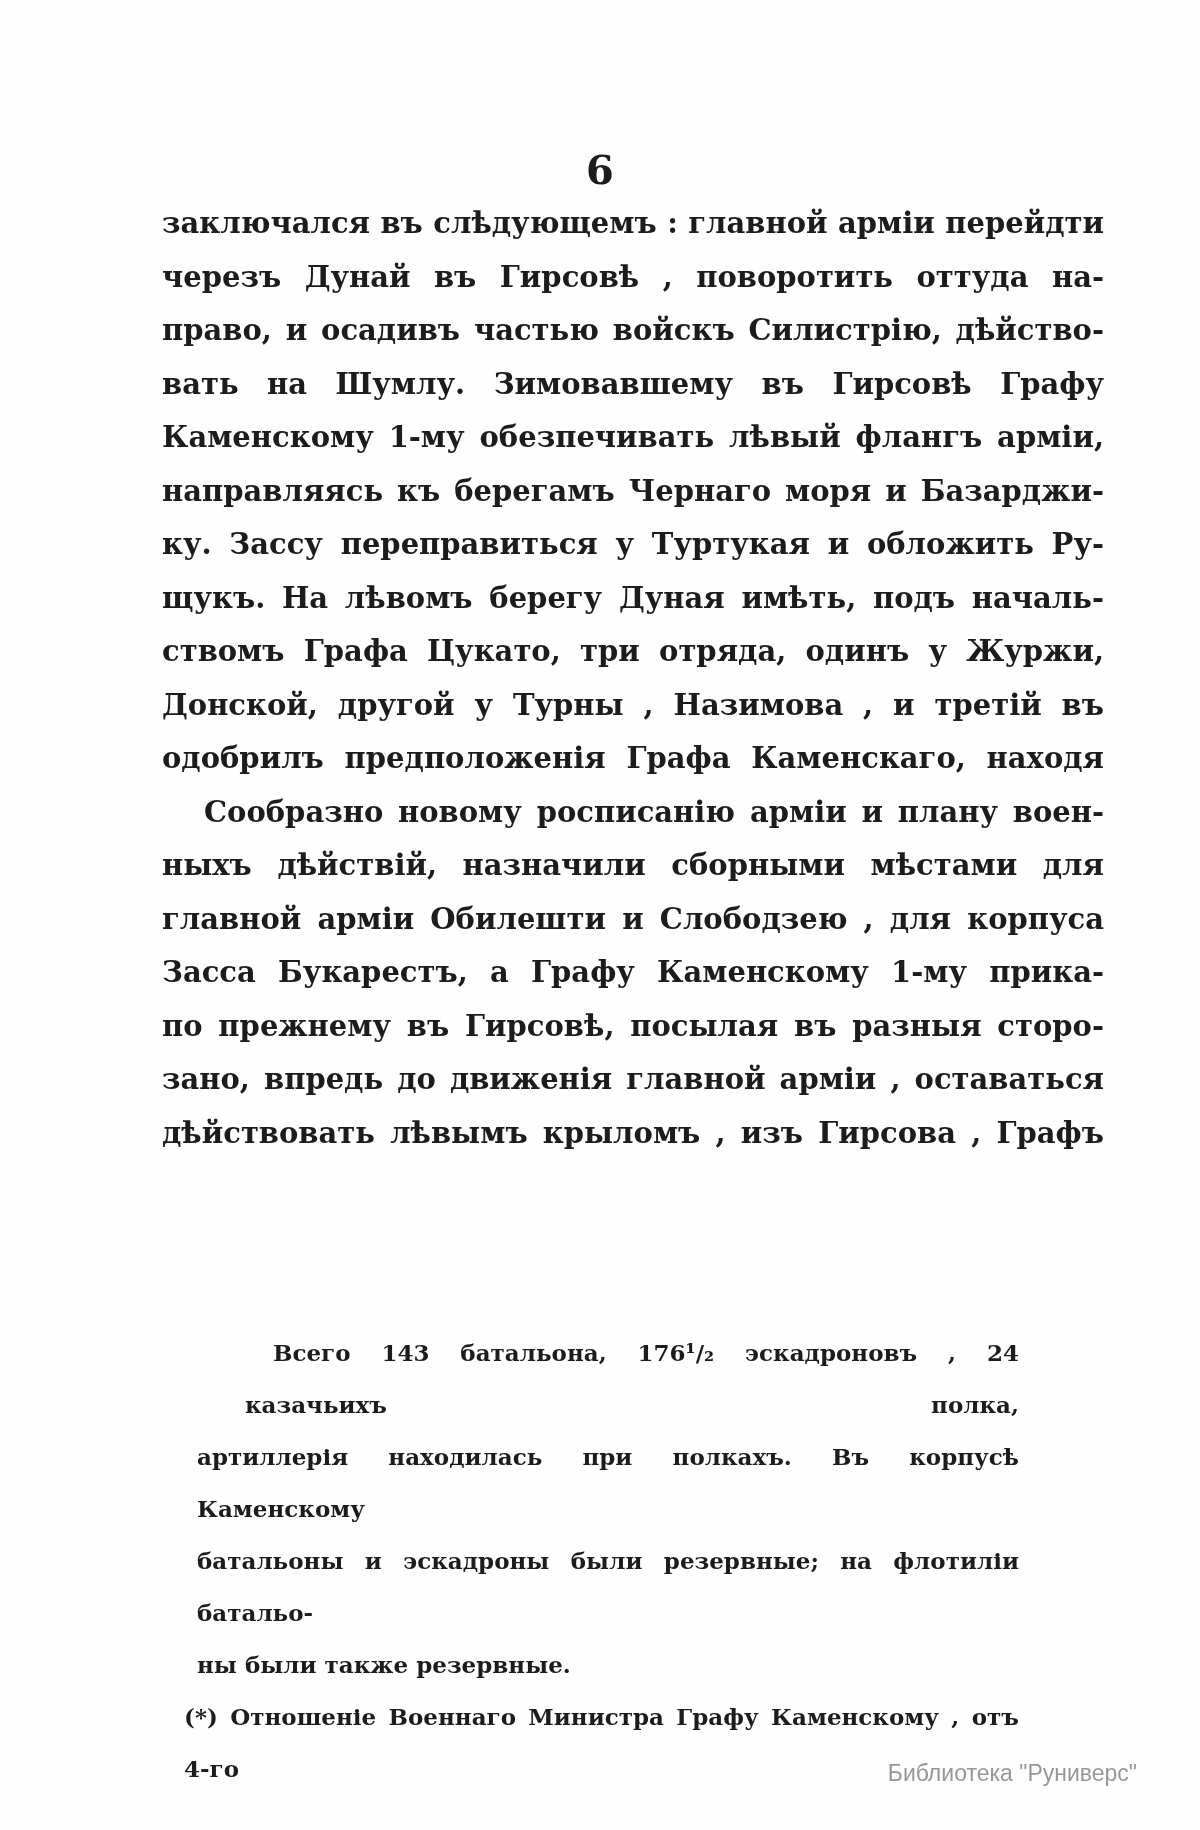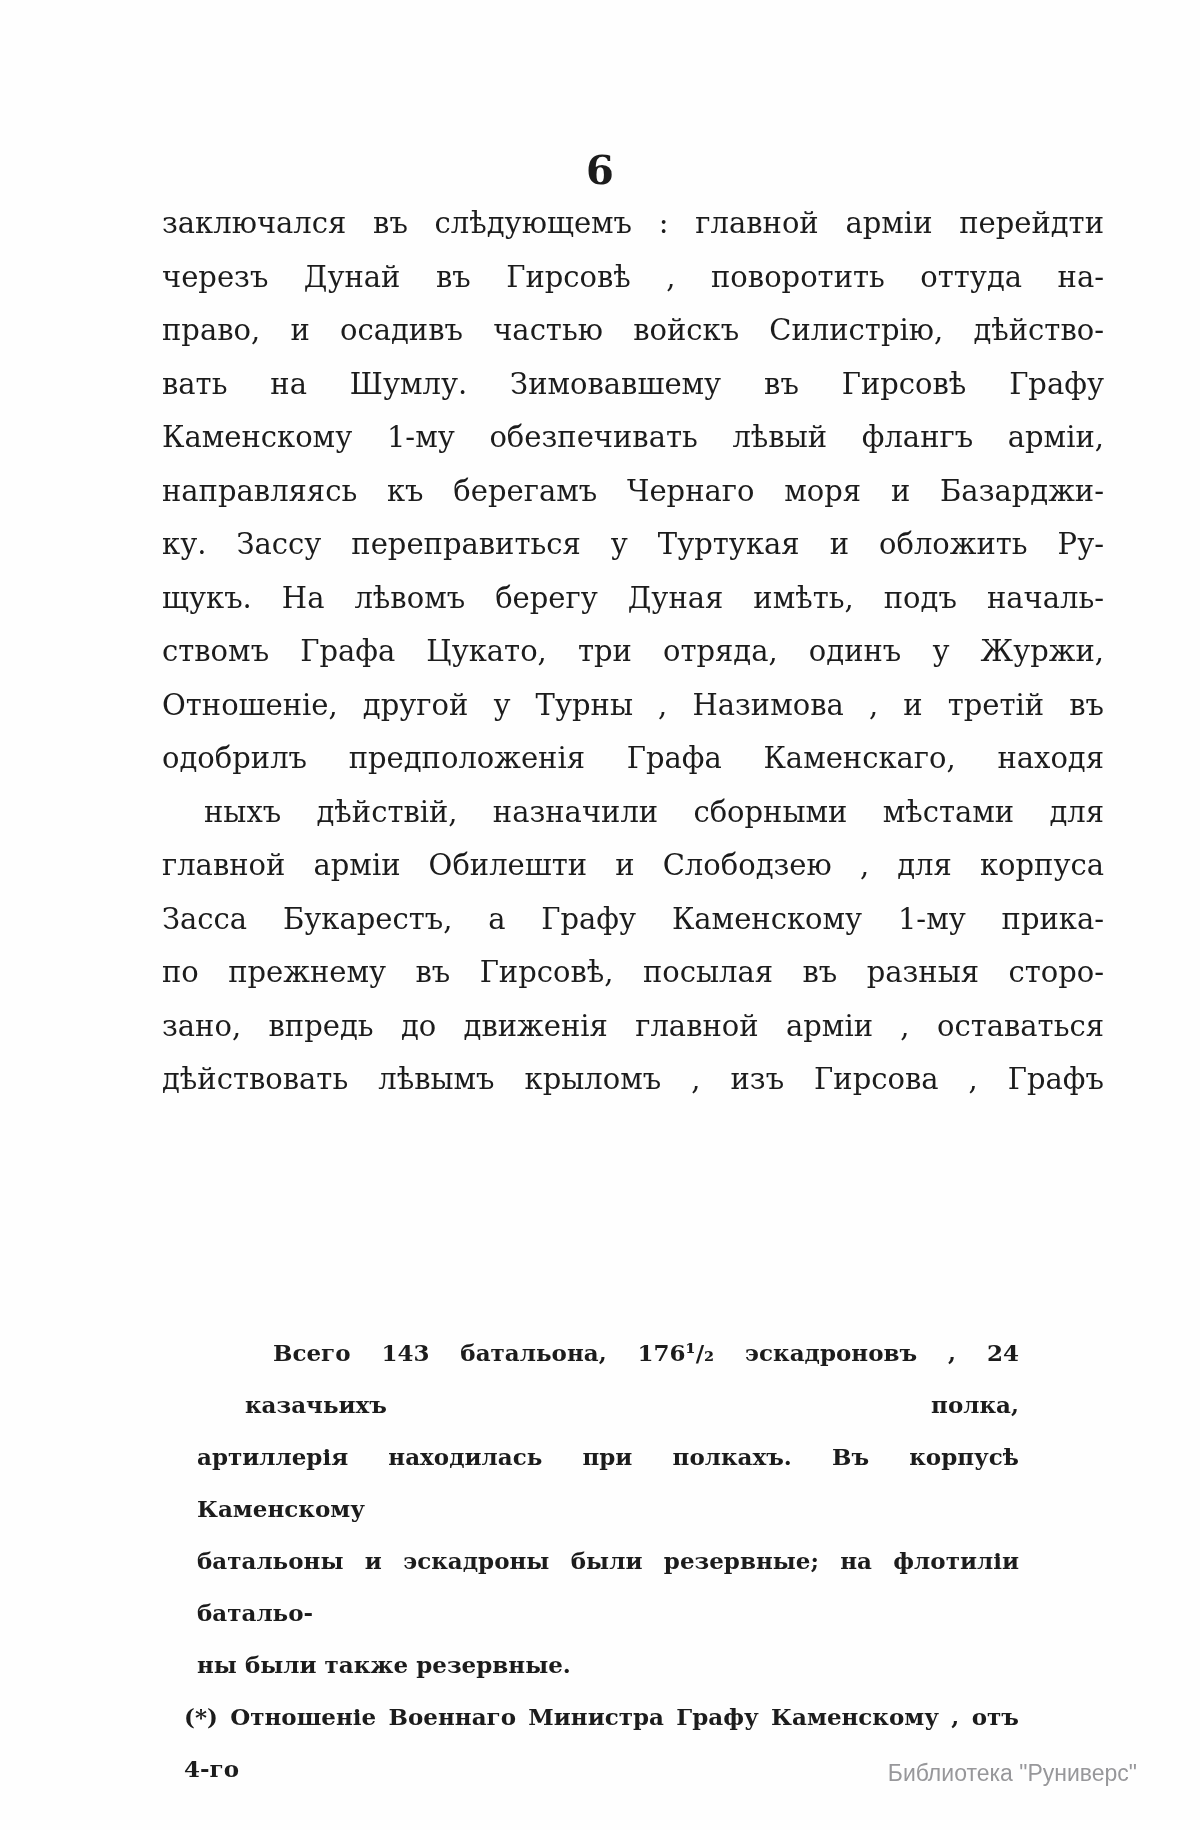--- a/index.html
+++ b/index.html
@@ -24,21 +24,21 @@
     text-align: center;
     font-size: 40px;
     font-weight: bold;
   }
   .body-text {
     position: absolute;
     left: 162px;
     top: 197px;
     width: 942px;
     font-size: 29px;
-    font-weight: normal;
+    font-weight: bold;
     line-height: 53.5px;
   }
   .line {
     text-align: justify;
     text-align-last: justify;
     white-space: nowrap; 
   }
   
   .line { white-space: normal; }
   .line.flush {
@@ -90,24 +90,25 @@
       <div class="para">
         <div class="line"><span>заключался въ слѣдующемъ : главной арміи перейдти</span></div>
         <div class="line"><span>черезъ Дунай въ Гирсовѣ , поворотить оттуда на-</span></div>
         <div class="line"><span>право, и осадивъ частью войскъ Силистрію, дѣйство-</span></div>
         <div class="line"><span>вать на Шумлу. Зимовавшему въ Гирсовѣ Графу</span></div>
         <div class="line"><span>Каменскому 1-му обезпечивать лѣвый флангъ арміи,</span></div>
         <div class="line"><span>направляясь къ берегамъ Чернаго моря и Базарджи-</span></div>
         <div class="line"><span>ку. Зассу переправиться у Туртукая и обложить Ру-</span></div>
         <div class="line"><span>щукъ. На лѣвомъ берегу Дуная имѣть, подъ началь-</span></div>
         <div class="line"><span>ствомъ Графа Цукато, три отряда, одинъ у Журжи,</span></div>
-        <div class="line"><span>Отношеніе, другой у Турны , Назимова , и третій въ</span></div>
+        <div class="line"><span>Донской, другой у Турны , Назимова , и третій въ</span></div>
         <div class="line"><span>одобрилъ предположенія Графа Каменскаго, находя</span></div>
       </div>
       <div class="para indent">
+        <div class="line"><span>Сообразно новому росписанію арміи и плану воен-</span></div>
         <div class="line"><span>ныхъ дѣйствій, назначили сборными мѣстами для</span></div>
         <div class="line"><span>главной арміи Обилешти и Слободзею , для корпуса</span></div>
         <div class="line"><span>Засса Букарестъ, а Графу Каменскому 1-му прика-</span></div>
         <div class="line"><span>по прежнему въ Гирсовѣ, посылая въ разныя сторо-</span></div>
         <div class="line"><span>зано, впредь до движенія главной арміи , оставаться</span></div>
         <div class="line"><span>дѣйствовать лѣвымъ крыломъ , изъ Гирсова , Графъ</span></div>
       </div>
     </div>
 
   <div class="footnotes">

